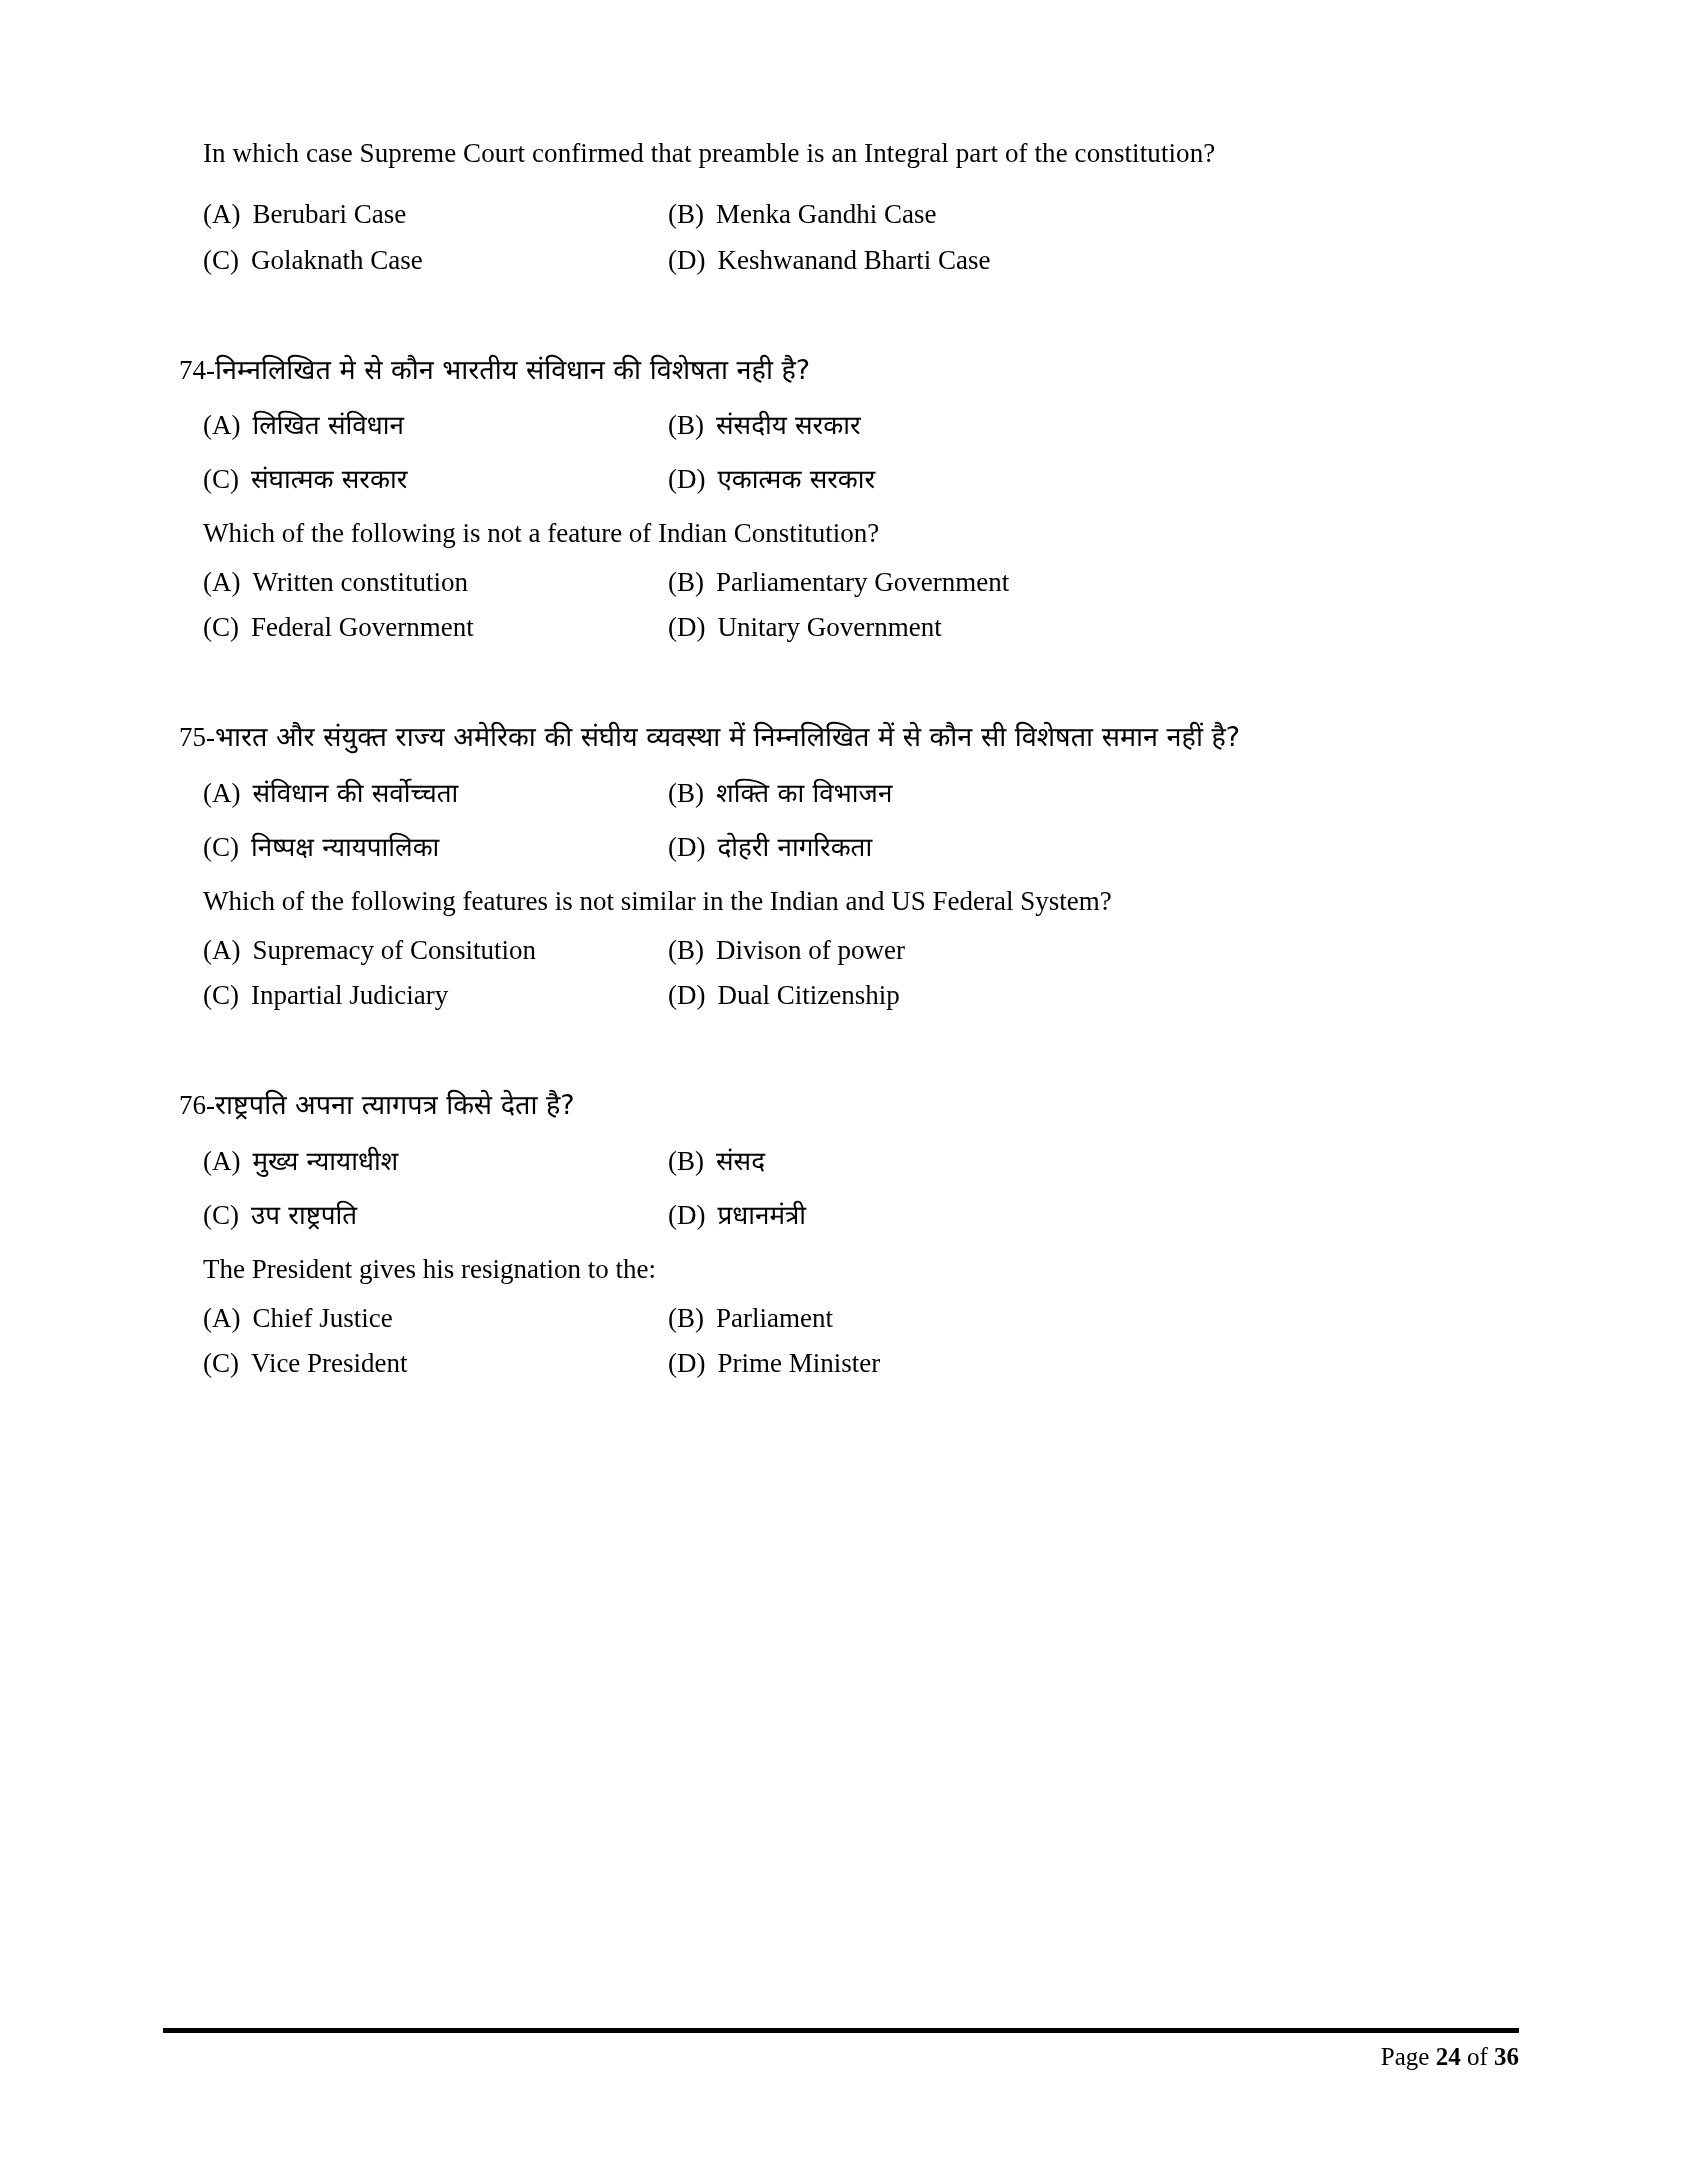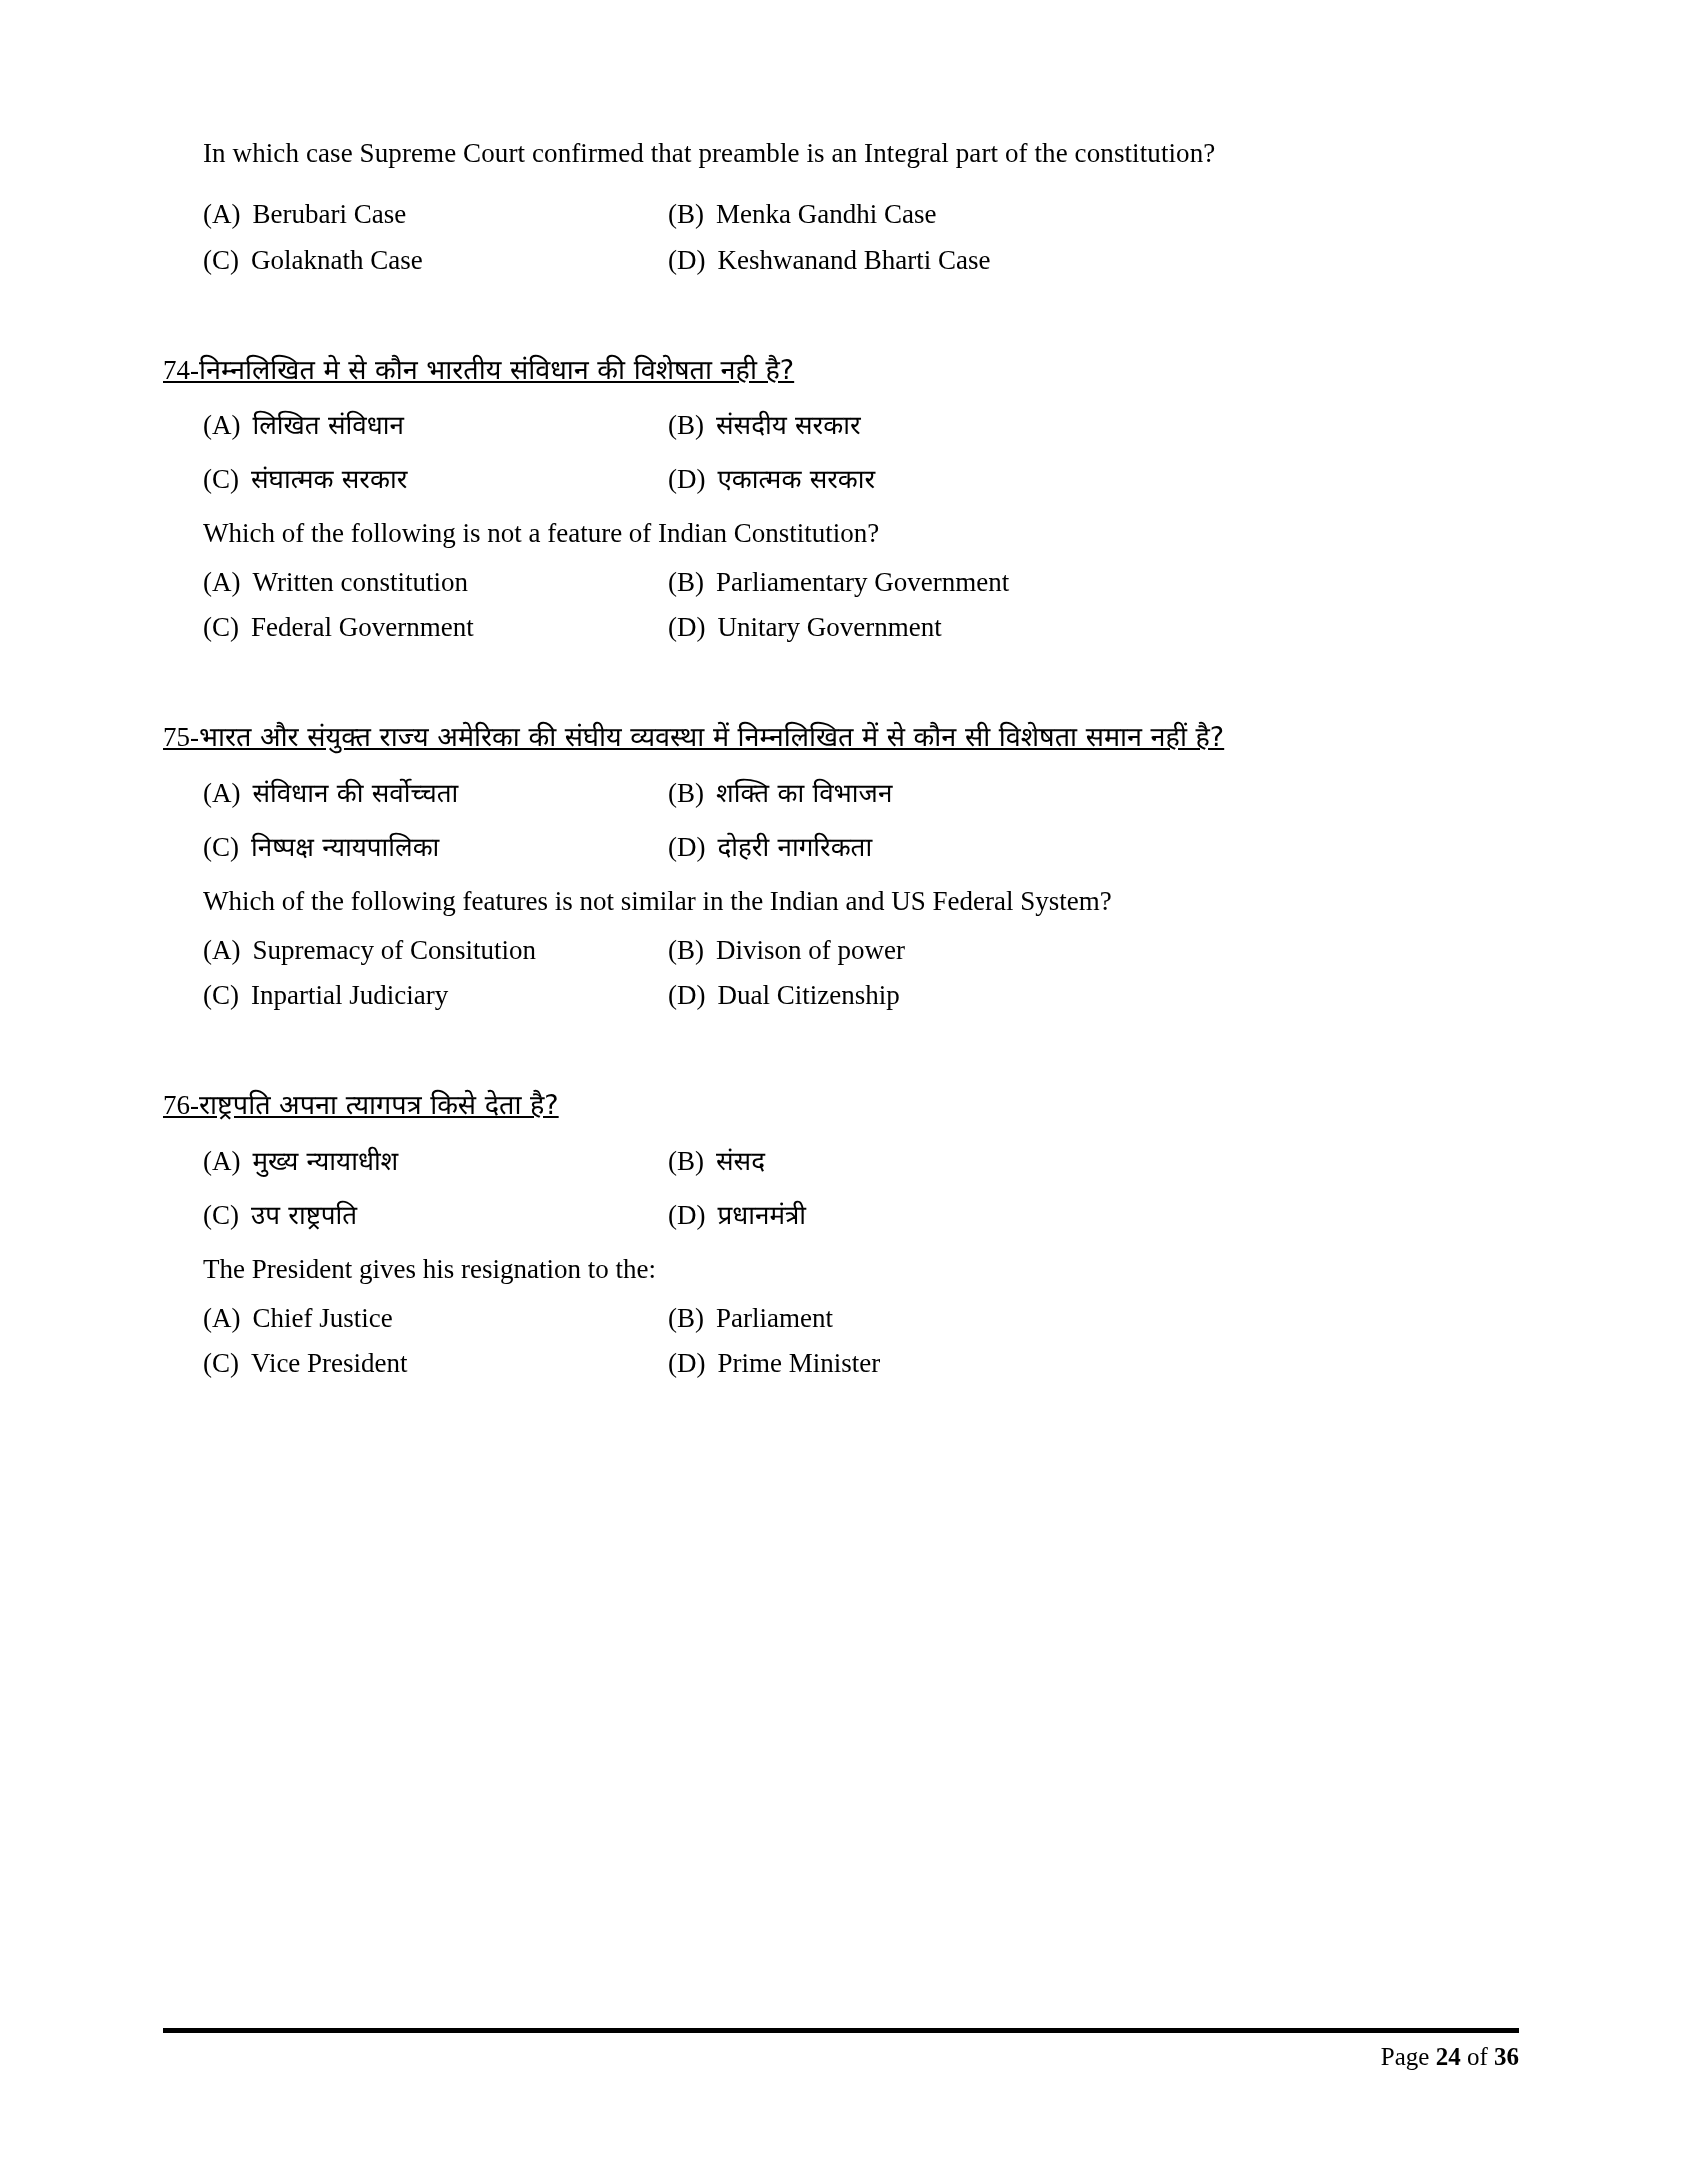--- a/index.html
+++ b/index.html
@@ -49,23 +49,22 @@
     letter-spacing: 0.1px;
   }
 
   .stem-hi {
     font-family: "DejaVu Sans", "Liberation Sans", sans-serif;
     font-size: 27px;
     line-height: 1.55;
     color: #000;
     padding-left: 15px;
     text-indent: -15px;
-    margin: 0 0 16px 0;
+    margin: 0 0 16px 16px;
     max-width: 1238px;
-    text-decoration: underline;
   }
   .stem-hi .qnum {
     font-family: "Liberation Serif", "DejaVu Serif", serif;
     font-size: 27px;
   }
 
   .stem-en-sub {
     font-family: "Liberation Serif", "DejaVu Serif", serif;
     font-size: 27px;
     line-height: 1.35;

